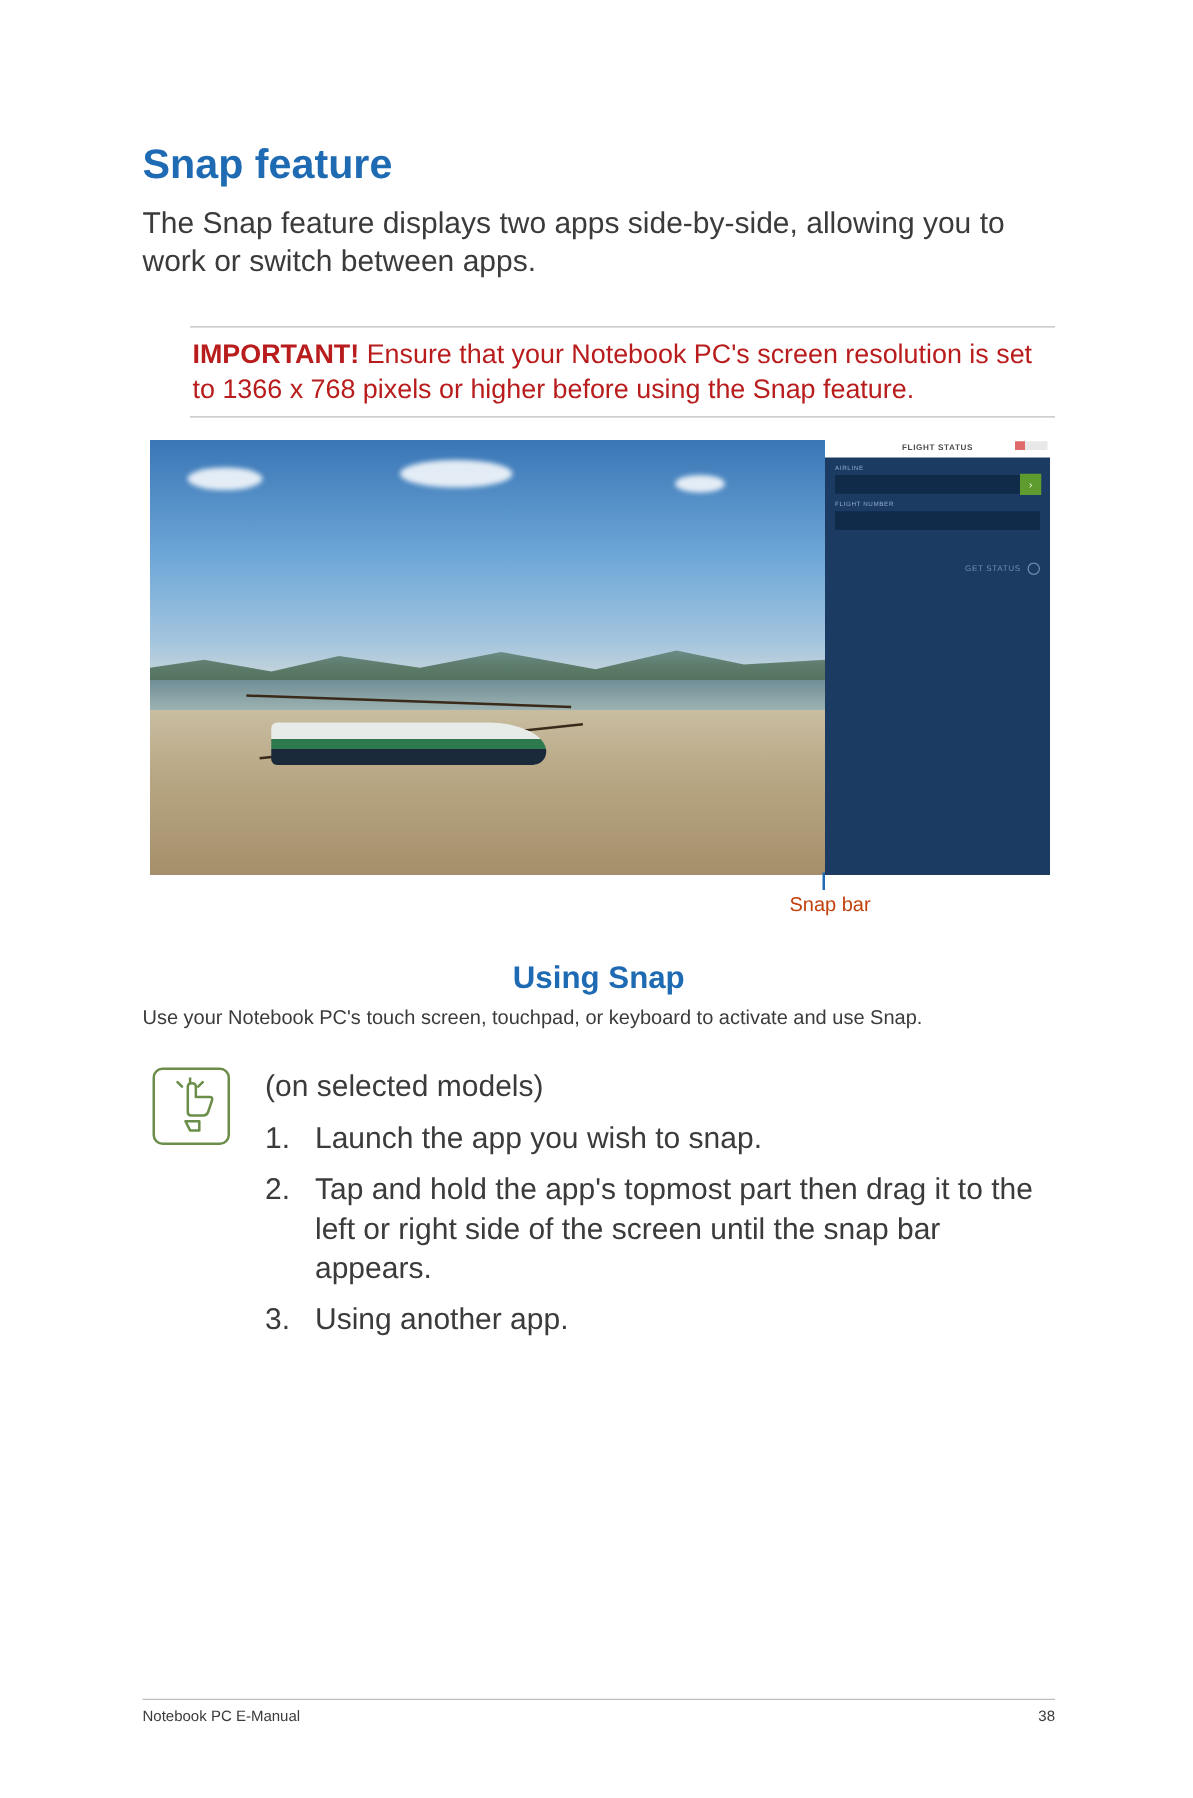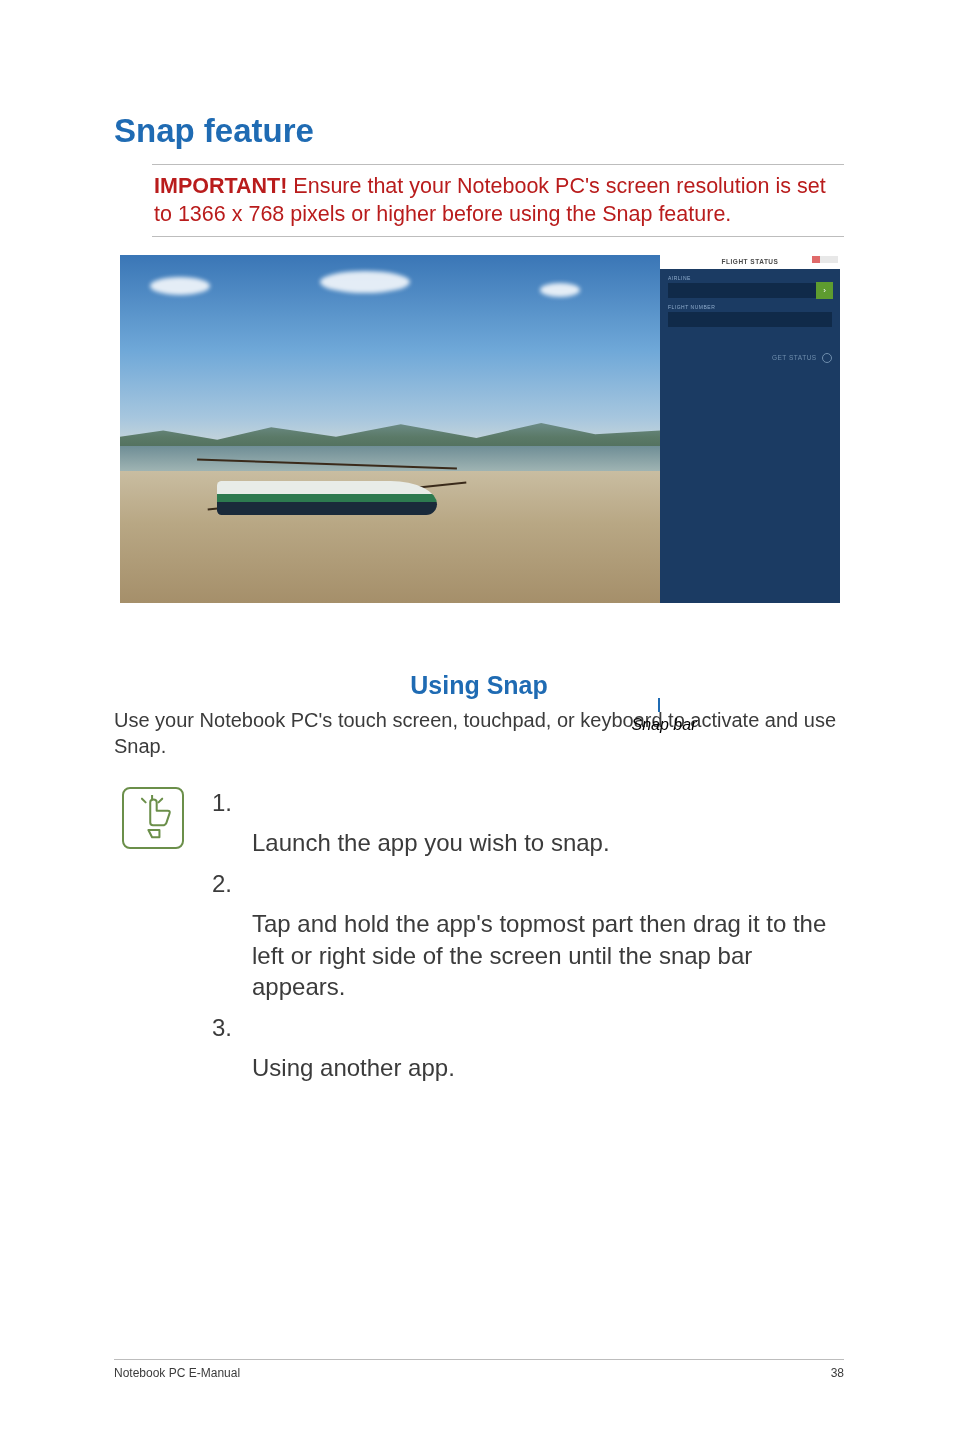--- a/index.html
+++ b/index.html
@@ -146,35 +146,34 @@
     top: 698px;
     width: 2px;
     height: 14px;
     background: #1f6bb3;
   }
   .snap-caption {
     position: absolute;
     left: 594px;
     top: 716px;
     font-size: 16px;
-    color: #000000;
+    color: #c2410c;
     width: 140px;
     text-align: center;
-    font-style: italic;
   }
 
   .heading-2 {
     color: #1f6bb3;
     font-size: 25px;
     font-weight: 700;
     margin: 68px 0 8px;
     text-align: center;
   }
   .body-text-2 {
-    font-size: 20px;
+    font-size: 16px;
     line-height: 1.28;
     color: #3b3b3b;
     margin-bottom: 28px;
   }
 
   .instruct-block {
     display: flex;
     gap: 28px;
     margin-left: 8px;
   }
@@ -182,38 +181,39 @@
     width: 62px; height: 62px; border: 2px solid #6b8f4a; border-radius: 8px;
     flex-shrink: 0; position: relative;
   }
   .touch-icon svg { position: absolute; inset: 6px; }
 
   .instruct-content { flex: 1; font-size: 24px; line-height: 1.3; color:#3b3b3b; }
   .sub-note { margin-bottom: 10px; }
   .ol { list-style: none; }
   .ol li { display: flex; margin-bottom: 10px; }
   .ol .num { width: 40px; flex-shrink:0; }
-  .ol .txt { flex: 1; margin-top: 40px; }
+  .ol .txt { flex: 1; }
 
   .footer {
     position: absolute;
     left: 114px; right: 110px; bottom: 58px;
     border-top: 1px solid #bdbdbd;
     padding-top: 6px;
     display: flex; justify-content: space-between;
     font-size: 12px;
     color: #3b3b3b;
   }
 </style>
 </head>
 <body>
 
 <div class="page">
   <h1 class="heading-1">Snap feature</h1>
 
+  <p class="body-text">The Snap feature displays two apps side-by-side, allowing you to work or switch between apps.</p>
 
   <div class="note-box">
     <p class="note-text">
       <strong>IMPORTANT!</strong><span> Ensure that your Notebook PC's screen resolution is set to 1366 x 768 pixels or higher before using the Snap feature.</span>
     </p>
   </div>
 
   <div class="screenshot">
     <div class="photo-pane">
       <div class="sky"></div>
@@ -258,20 +258,21 @@
         <g fill="none" stroke="#6b8f4a" stroke-width="2.2" stroke-linecap="round" stroke-linejoin="round">
           <path d="M22 16 l0 14 q0 3 3 3 l10 0 q4 0 5 -4 l3 -9 q1 -3 -2 -3 l-12 0 l0 -9 q0 -3 -3.5 -3 q-3.5 0 -3.5 3 z"></path>
           <path d="M24 46 l8 0 l0 -8 l-12 0 z"></path>
           <path d="M17 8 l-4 -4"></path>
           <path d="M24 5 l0 -5"></path>
           <path d="M31 8 l4 -4"></path>
         </g>
       </svg>
     </div>
     <div class="instruct-content">
+      <p class="sub-note">(on selected models)</p>
       <ol class="ol">
         <li>
           <span class="num">1.</span>
           <span class="txt">Launch the app you wish to snap.</span>
         </li>
         <li>
           <span class="num">2.</span>
           <span class="txt">Tap and hold the app's topmost part then drag it to the left or right side of the screen until the snap bar appears.</span>
         </li>
         <li>

